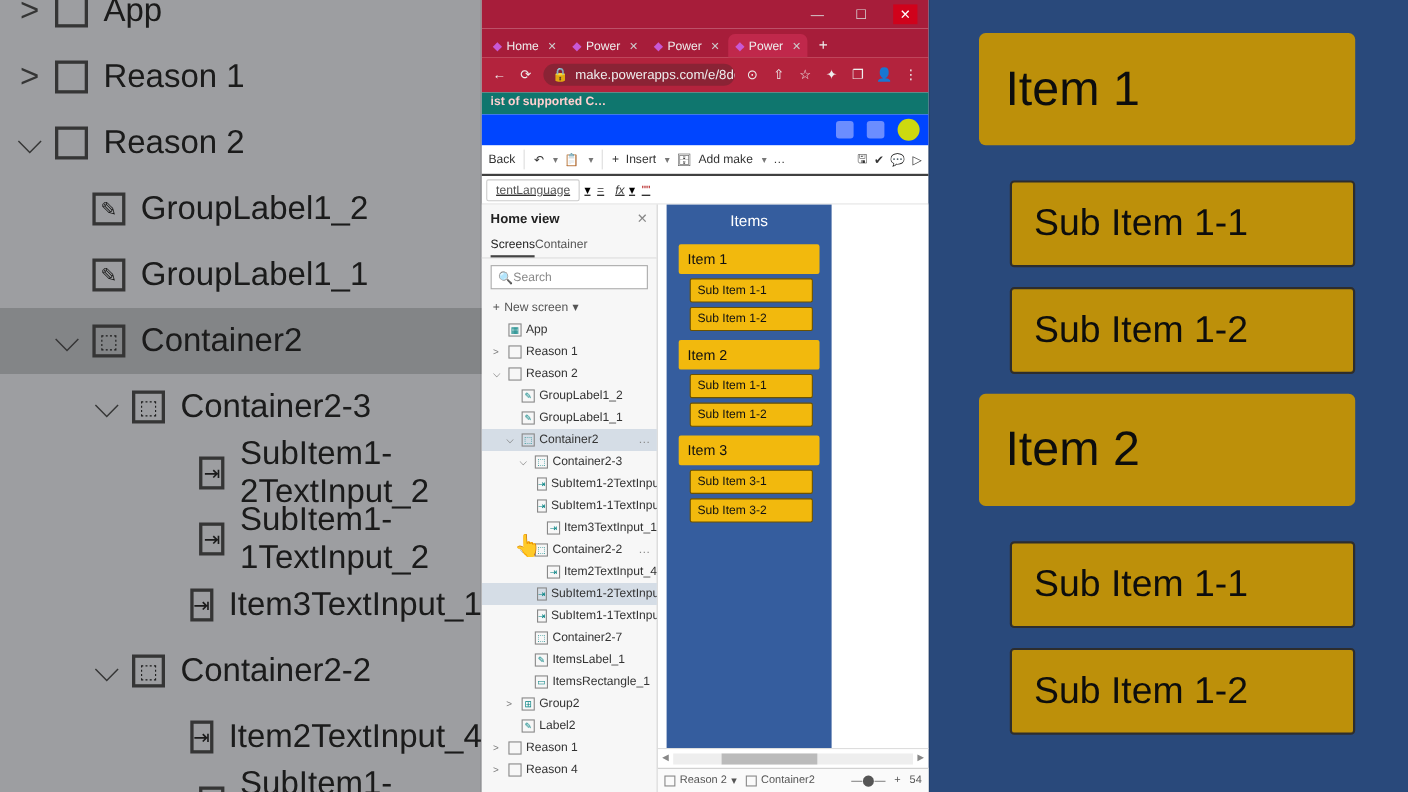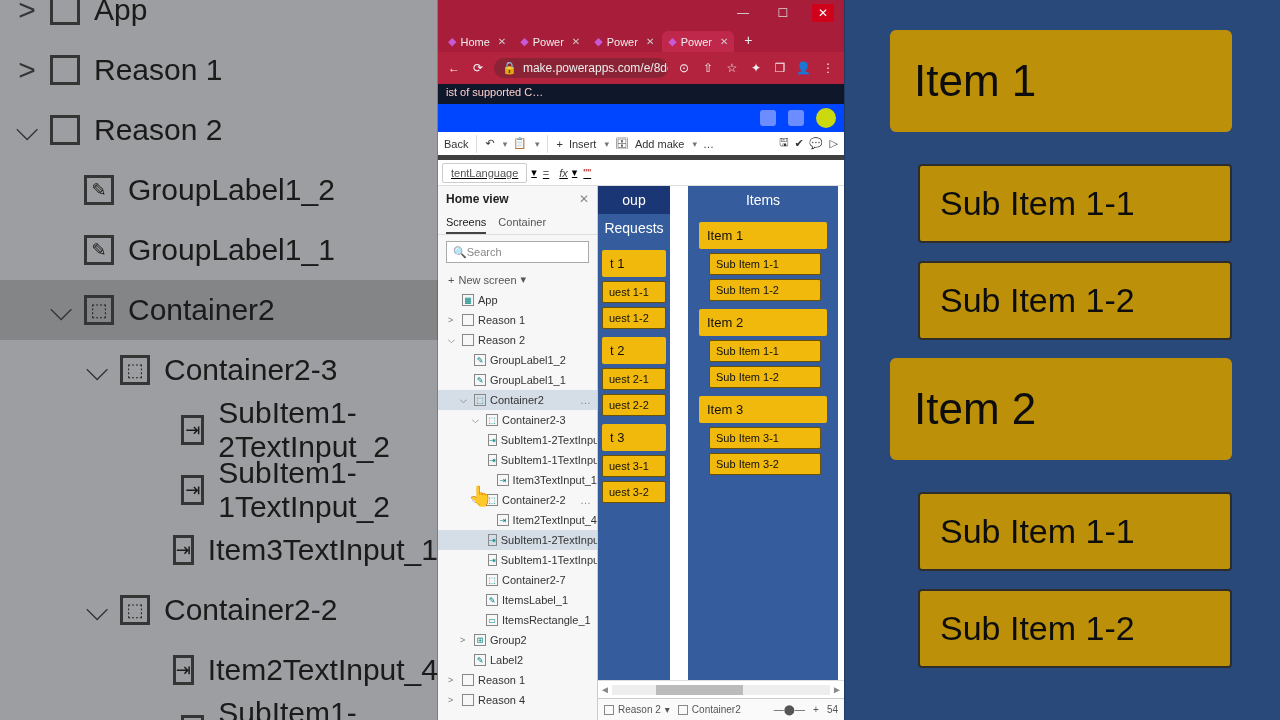--- a/index.html
+++ b/index.html
@@ -47,47 +47,47 @@
   .tabsrow .btab.active { background:#c0284b; }
   .tabsrow .btab .tabx { font-size:10px; margin-left:4px; color:#ccc;}
   .tabsrow .newtab{color:#eee;font-size:14px;padding:4px 8px}
 
   
   .addrbar { height:32px; background:#b3233d; display:flex; align-items:center; gap:8px; padding:0 8px; color:#eee; font-size:12px;}
   .addrbar .addr { flex:1; background:#8a2335; border-radius:12px; padding:3px 8px; display:flex; align-items:center; gap:6px; overflow:hidden; white-space:nowrap;}
   .addrbar .iconbtn{width:16px;text-align:center}
 
   
-  .bookbar { height:20px; background:#0f172a; color:#ffcfcf; font-size:11px; padding:2px 8px; overflow:hidden; white-space:nowrap;}
+  .bookbar { height:20px; background:#0f766e; color:#ffcfcf; font-size:11px; padding:2px 8px; overflow:hidden; white-space:nowrap;font-weight:bold;}
 
   
   .apphdr { height:28px; background:#0045ff; display:flex; align-items:center; justify-content:flex-end; gap:12px; padding:0 8px;}
   .apphdr .sq{width:16px;height:16px;background:#6b8dff;border-radius:3px}
   .apphdr .avatar{width:20px;height:20px;border-radius:50%;background:#cdd90f}
 
   
-  .cmdbar { height:28px; border-bottom:5px solid #404040; display:flex; align-items:center; gap:6px; font-size:11px; color:#333; padding:0 6px;}
+  .cmdbar { height:28px; border-bottom:2px solid #404040; display:flex; align-items:center; gap:6px; font-size:11px; color:#333; padding:0 6px;}
   .cmdbar .sep{width:1px;height:18px;background:#ddd;margin:0 2px}
   .cmdbar .chev{font-size:9px;color:#777;margin-left:2px}
 
   
   .fxbar { height:26px; border-bottom:1px solid #ddd; display:flex; align-items:center; font-size:11px;text-decoration:underline;}
   .fxbar .dd{padding:3px 8px;border:1px solid #ccc;border-radius:2px;margin:0 4px;color:#555}
   .fxbar .eq{padding:0 6px;color:#666}
   .fxbar .fx{font-style:italic;padding:0 4px;color:#444}
   .fxbar .val{padding:0 6px;color:#a00}
 
   
   .bodywrap{flex:1;display:flex;min-height:0}
 
   
   .treepanel{width:160px;border-right:1px solid #ccc;background:#f7f7f7;display:flex;flex-direction:column}
   .treepanel .hdr{display:flex;justify-content:space-between;align-items:center;padding:6px 8px;font-size:12px;font-weight:600;color:#222}
   .treepanel .hdr .x{color:#888;font-weight:400}
-  .tptabs{display:flex;gap:12px;font-size:11px;padding:0 8px;border-bottom:1px solid #ddd}
+  .tptabs{display:flex;gap:0;font-size:11px;padding:0 8px;border-bottom:1px solid #ddd}
   .tptabs .t{padding:4px 0;color:#555}
   .tptabs .t.active{color:#222;border-bottom:2px solid #444}
   .search{margin:6px 8px;height:22px;border:1px solid #aaa;background:#fff;display:flex;align-items:center;padding:0 6px;font-size:11px;color:#888}
   .newrow{font-size:11px;padding:4px 10px;color:#555;display:flex;align-items:center;gap:4px}
   .tree{flex:1;overflow:auto;font-size:11px;color:#333}
   .tree .row{display:flex;align-items:center;height:20px;padding-left:10px;white-space:nowrap;position:relative}
   .tree .row.sel{background:#d5dde6}
   .tree .row .car{width:10px;color:#777;font-size:9px}
   .tree .row .ic{width:12px;height:12px;border:1px solid #888;margin:0 4px;display:inline-flex;align-items:center;justify-content:center;font-size:8px;color:teal}
   .tree .row .dots{position:absolute;right:6px;color:#888}
@@ -415,35 +415,20 @@
           <div class="row ind-0">
             <span class="car">&gt;</span>
             <span class="ic"></span>
             <span>Reason 4</span>
           </div>
         </div>
     </div>
 
     <div class="canvas">
       <div class="canvascontent">
-        <div class="col gr">
-          <div class="coltitle">oup</div>
-          <div class="colsub">Requests</div>
-          <div id="groupcells">
-              <div class="goldbig">t 1</div>
-              <div class="goldsm">uest 1-1</div>
-              <div class="goldsm">uest 1-2</div>
-              <div class="goldbig">t 2</div>
-              <div class="goldsm">uest 2-1</div>
-              <div class="goldsm">uest 2-2</div>
-              <div class="goldbig">t 3</div>
-              <div class="goldsm">uest 3-1</div>
-              <div class="goldsm">uest 3-2</div>
-            </div>
-        </div>
         <div class="col ct">
           <div class="colsub">Items</div>
           <div id="ctgroups">
               <div class="goldbig">Item 1</div>
               <div class="goldsm">Sub Item 1-1</div>
               <div class="goldsm">Sub Item 1-2</div>
               <div class="goldbig">Item 2</div>
               <div class="goldsm">Sub Item 1-1</div>
               <div class="goldsm">Sub Item 1-2</div>
               <div class="goldbig">Item 3</div>

